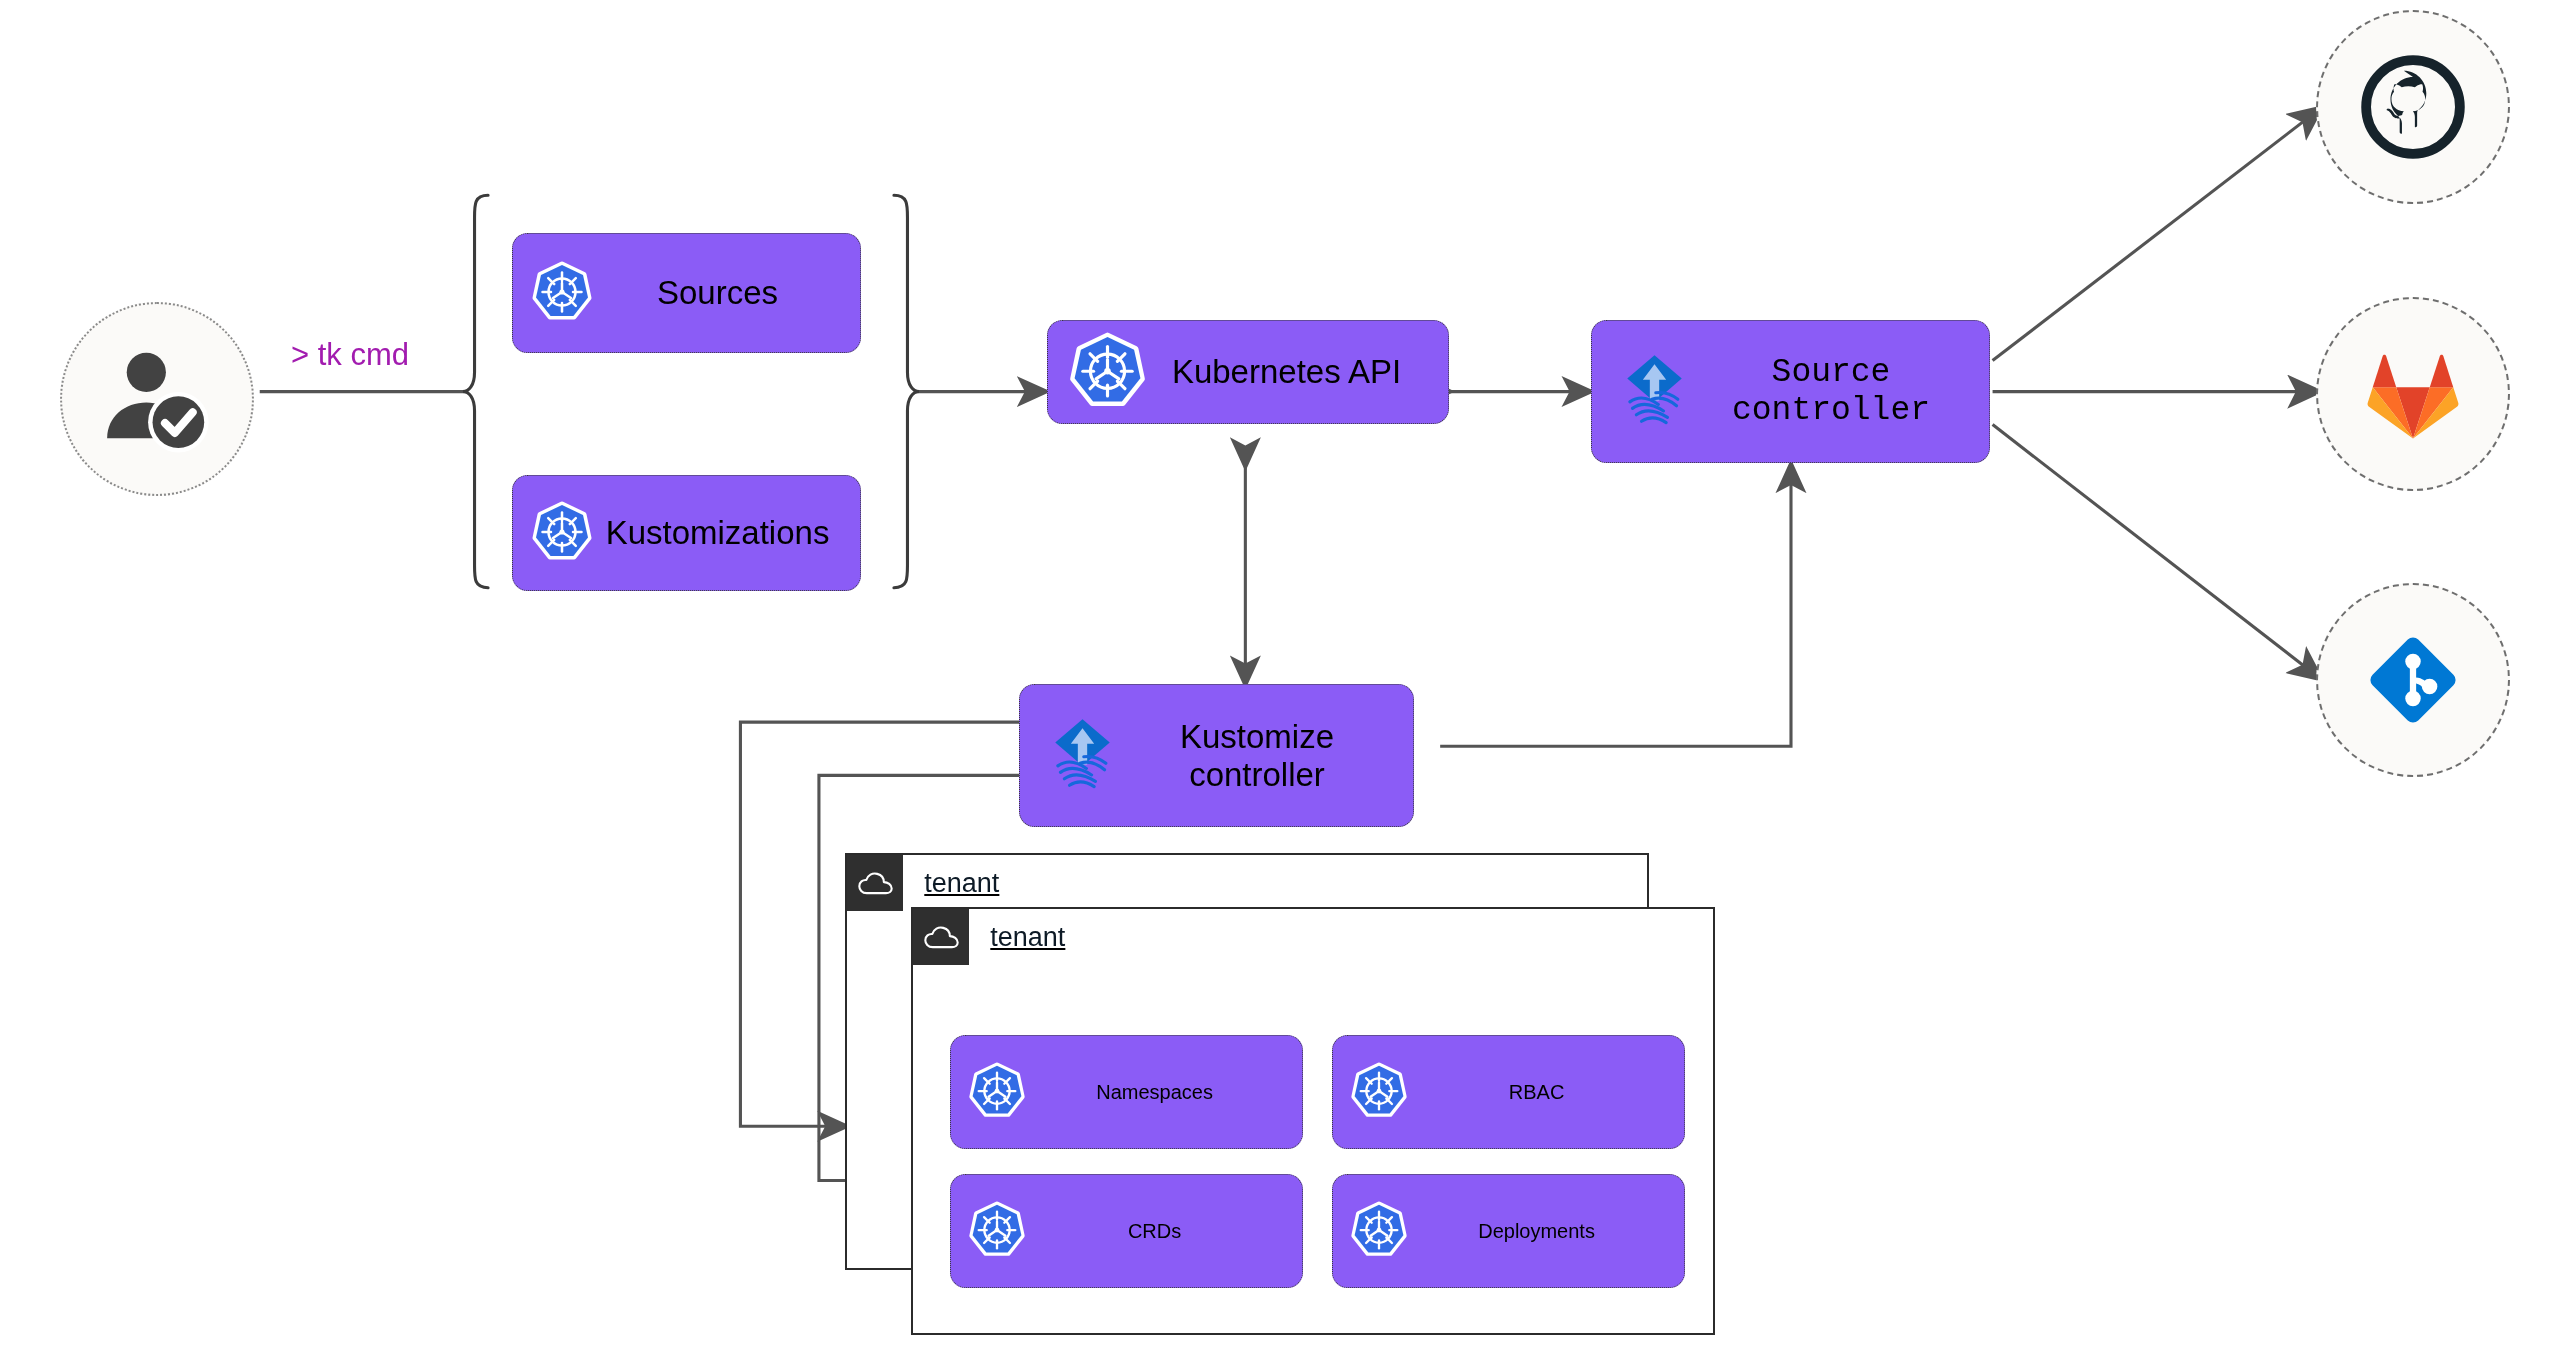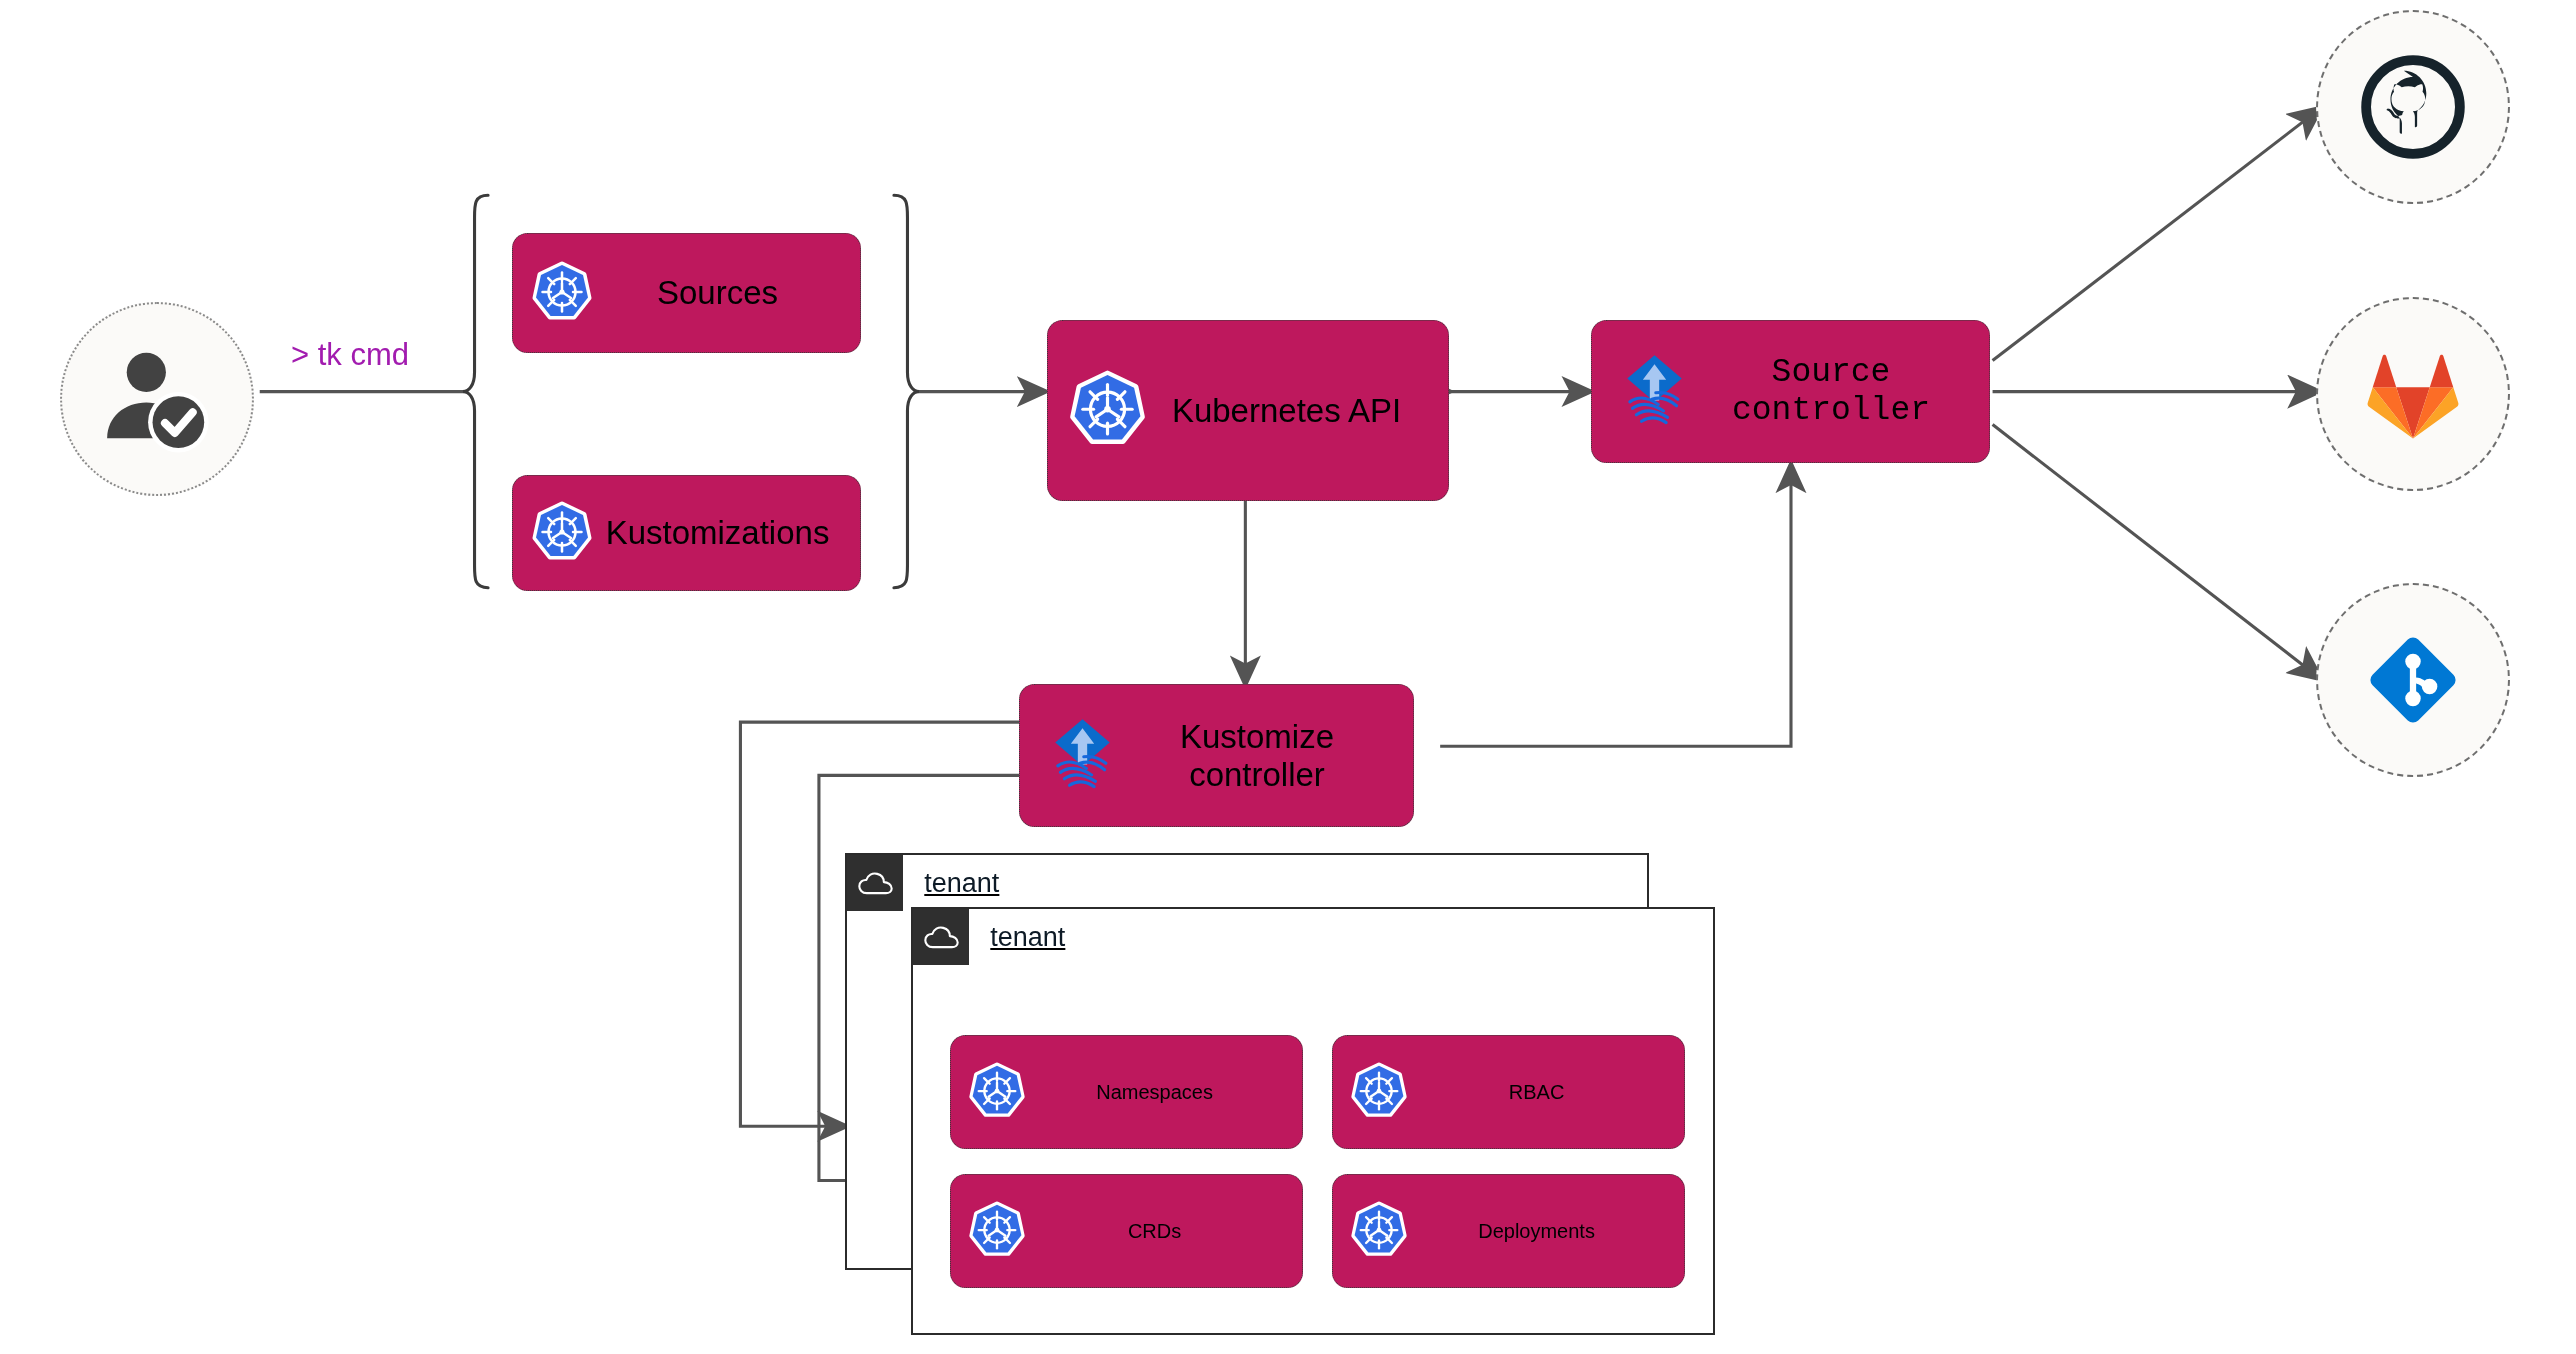--- a/index.html
+++ b/index.html
@@ -19,21 +19,21 @@
   #wires {
     position: absolute;
     left: 0; top: 0;
     width: 2576px; height: 1355px;
     pointer-events: none;
   }
 
   
   .node {
     position: absolute;
-    background: #be185d;
+    background: #8b5cf6;
     border: 1.9px dotted #3b3b3b;
     border-radius: 15.5px;
     display: flex;
     align-items: center;
     z-index: 5;
   }
   .node .label {
     color: #000000;
     font-size: 33px;
     line-height: 1.15;
@@ -220,21 +220,21 @@
           <line x1="24.2" y1="38.8" x2="18.2" y2="44.8"></line>
           <line x1="32" y1="22" x2="32" y2="31"></line>
           <line x1="23" y1="37" x2="32" y2="31"></line>
           <line x1="41" y1="37" x2="32" y2="31"></line>
         </g>
       </svg>
     </span>
     <span class="label">Kustomizations</span>
   </div>
 
-  <div class="node" style="left:1047px; top:320px; width:402px; height:181px; padding:0 13.6px 0 19.4px;">
+  <div class="node" style="left:1047px; top:320px; width:402px; height:104px; padding:0 13.6px 0 19.4px;">
     <span class="glyph">
       <svg width="81" height="81" viewBox="0 0 64 64">
         <path d="M32 3 L54 13.5 L59 37 L44 56 H20 L5 37 L10 13.5 Z" fill="#ffffff" stroke="#ffffff" stroke-width="5" stroke-linejoin="round"></path>
         <path d="M32 4 L53 14 L58 36.6 L43.4 55 H20.6 L6 36.6 L11 14 Z" fill="#326CE5"></path>
         <g fill="none" stroke="#ffffff" stroke-width="2.5" stroke-linecap="round">
           <circle cx="32" cy="31" r="13.5"></circle>
           <circle cx="32" cy="31" r="2.6" fill="#ffffff" stroke="none"></circle>
           <line x1="32" y1="11.5" x2="32" y2="20"></line>
           <line x1="32" y1="42" x2="32" y2="50.5"></line>
           <line x1="12.5" y1="31" x2="21" y2="31"></line>

